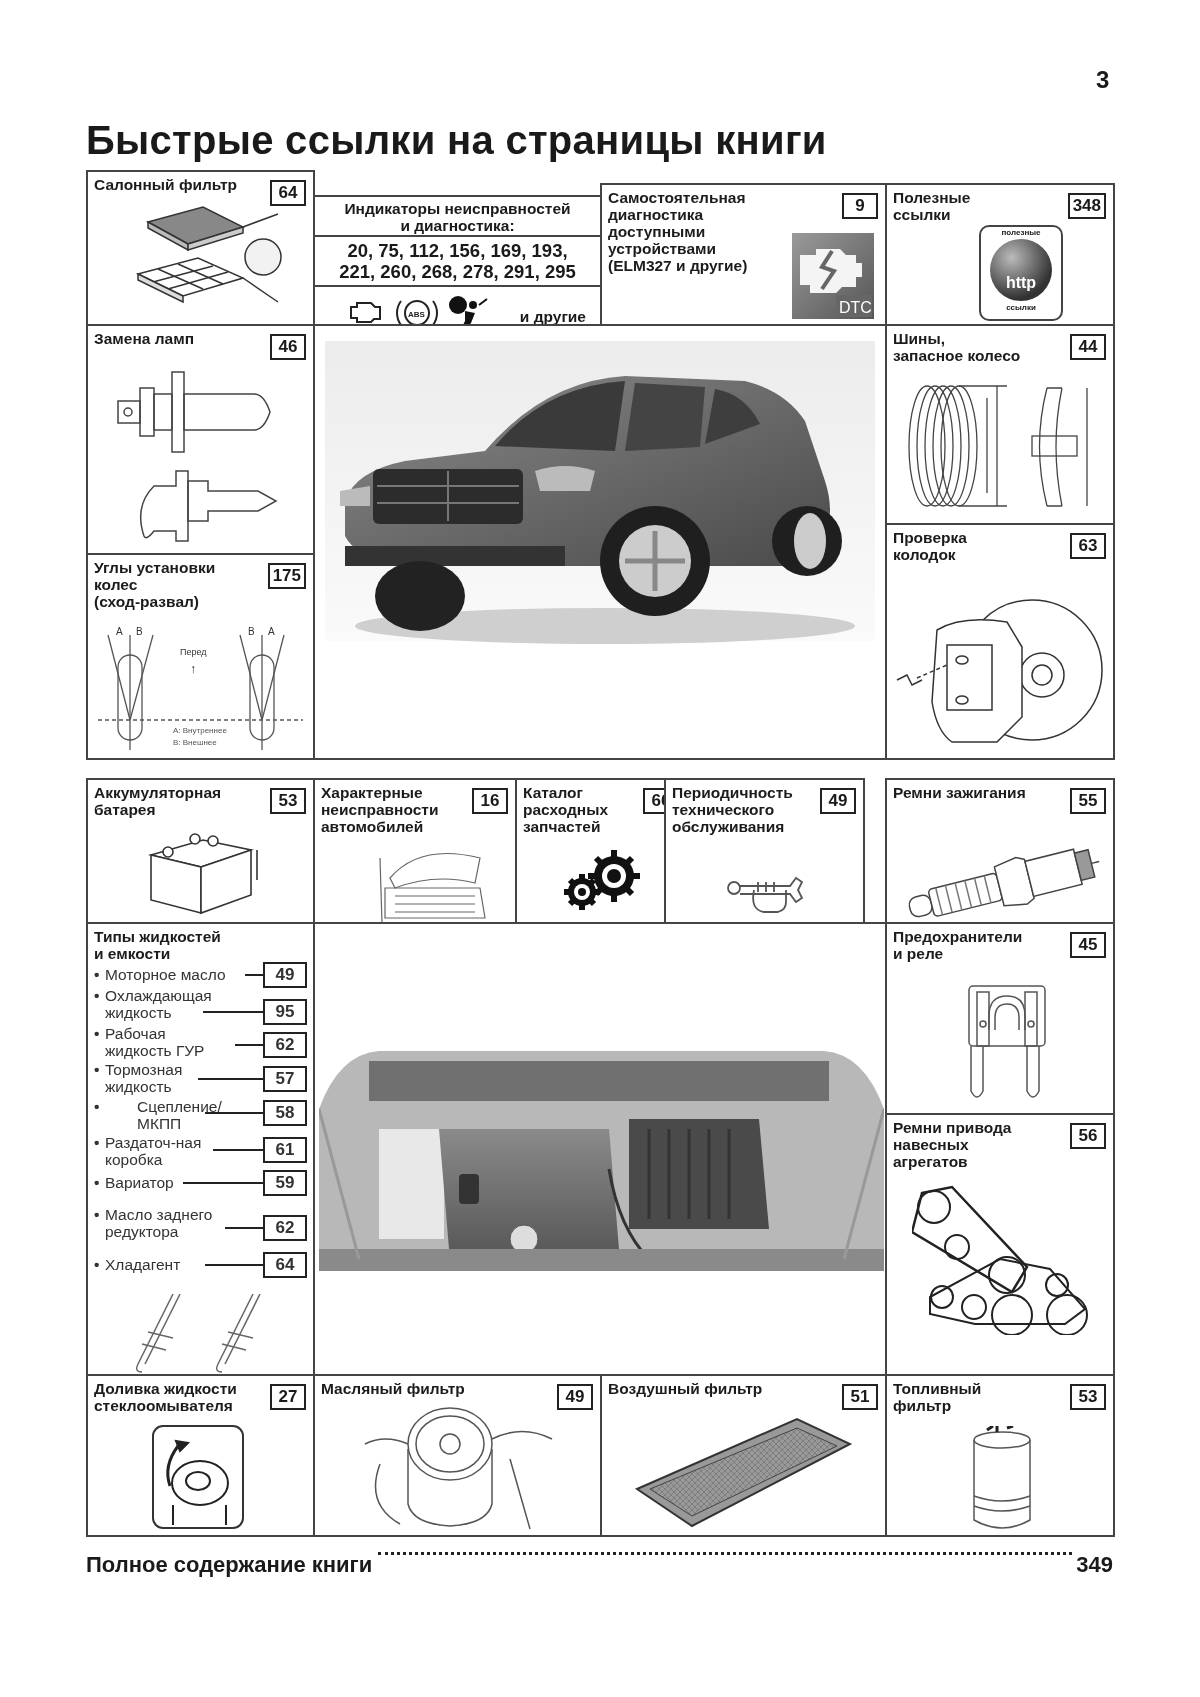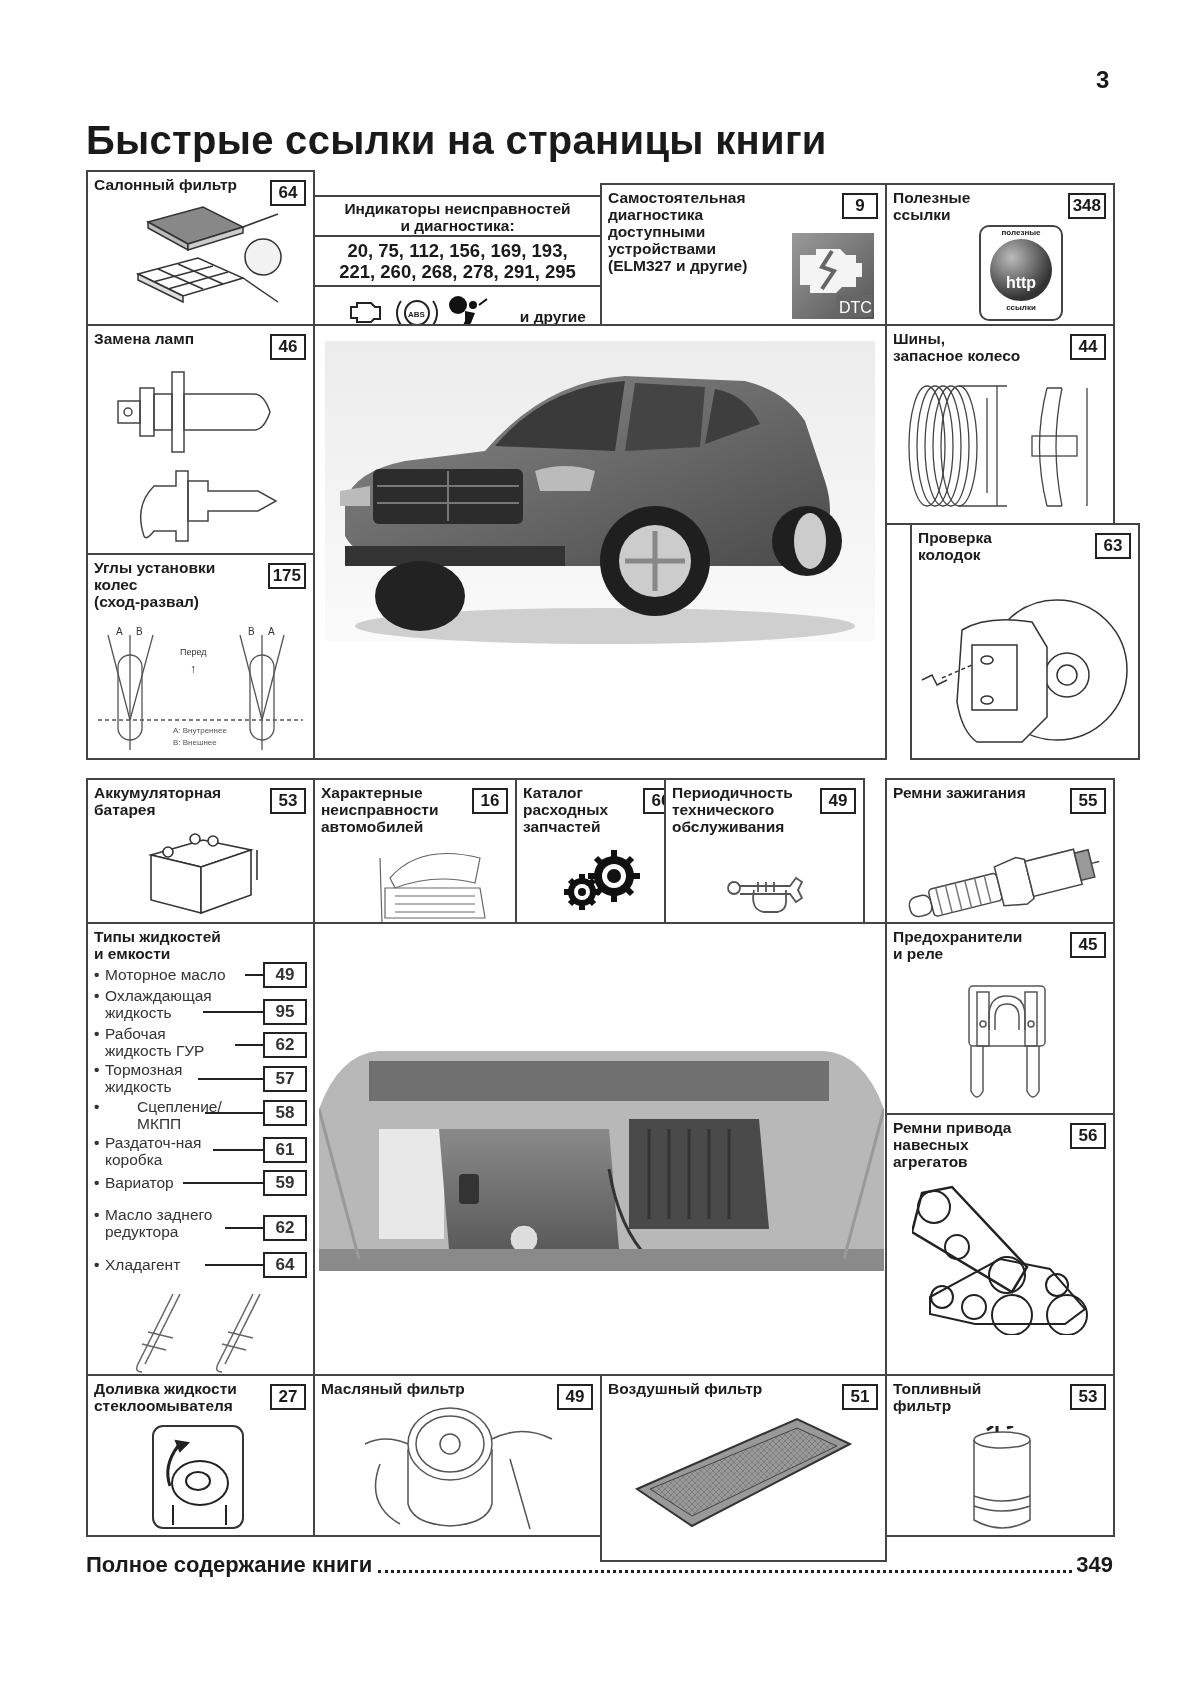--- a/index.html
+++ b/index.html
@@ -18,21 +18,21 @@
   .diag-head { position:absolute; left:0; right:0; top:0; height:40px; border-bottom:2px solid #444; text-align:center; font-size:15.5px; font-weight:bold; line-height:17px; padding-top:3px; }
   .diag-nums { position:absolute; left:0; right:0; top:40px; height:50px; border-bottom:2px solid #444; text-align:center; font-size:18.5px; font-weight:bold; line-height:21px; padding-top:3px; }
   .diag-other { position:absolute; right:14px; bottom:10px; font-size:15.5px; font-weight:bold; }
 
   .fluid-row { position:absolute; left:6px; right:6px; font-size:15.5px; line-height:17px; color:#333; }
   .fluid-row .bullet { position:absolute; left:0; top:0; font-weight:bold; }
   .fluid-row .txt { position:absolute; left:11px; top:0; width:130px; }
   .fluid-row .line { position:absolute; height:2px; background:#222; right:44px; }
   .fluid-row .pgf { position:absolute; right:0; width:44px; height:26px; border:2px solid #222; font-size:17px; font-weight:bold; text-align:center; line-height:22px; background:#fff; cursor:pointer; }
 
-  .toc { left: 86px; top: 1552px; width: 1027px; font-size: 22px; font-weight: bold; display:flex; align-items:flex-end; }
+  .toc { left: 86px; top: 1552px; width: 1027px; font-size: 22px; font-weight: bold; display:flex; align-items:flex-start; }
   .toc .dots { flex:1; border-bottom: 3px dotted #222; margin: 0 4px 5px 6px; }
 </style>
 </head>
 <body>
 
 <div class="abs page-num">3</div>
 <div class="abs page-title">Быстрые ссылки на страницы книги</div>
 
 <div class="cell" style="left:86px;top:170px;width:229px;height:185px;">
   <div class="lbl">Салонный фильтр</div>
@@ -220,21 +220,21 @@
         <line x1="62" y1="128" x2="110" y2="128"></line>
       <line x1="100" y1="8" x2="100" y2="128"></line>
         <line x1="90" y1="20" x2="90" y2="115"></line>
       <path d="M150,10 q-15,58 0,118 M165,10 q-12,58 0,118 M150,10 h15 M150,128 h15"></path>
       <rect x="135" y="58" width="45" height="20"></rect>
       <line x1="190" y1="10" x2="190" y2="128"></line>
     </g>
   </svg>
 </div>
 
-<div class="cell" style="left:885px;top:523px;width:230px;height:237px;margin-left:25px;">
+<div class="cell" style="left:885px;top:523px;width:230px;height:237px;">
   <div class="lbl">
     <div>Проверка</div>
     <div>колодок</div>
   </div>
   <div class="pg">63</div>
   <svg class="ill" style="left:5px;top:65px" width="220" height="165" viewBox="0 0 220 165">
     <g fill="none" stroke="#333" stroke-width="1.5">
       <circle cx="140" cy="80" r="70"></circle>
       <circle cx="150" cy="85" r="22"></circle>
         <circle cx="150" cy="85" r="10"></circle>
@@ -523,21 +523,21 @@
       <ellipse cx="90" cy="40" rx="42" ry="36"></ellipse>
       <ellipse cx="90" cy="40" rx="34" ry="28"></ellipse>
       <circle cx="90" cy="40" r="10"></circle>
       <path d="M48,45 v55 q5,20 42,22 q37,-2 42,-22 v-55"></path>
       <path d="M5,40 q20,-10 43,0 M132,35 q30,-15 60,0"></path>
       <path d="M20,60 q-15,40 20,60 M150,55 l20,70"></path>
     </g>
   </svg>
 </div>
 
-<div class="cell" style="left:600px;top:1374px;width:287px;height:188px;">
+<div class="cell" style="left:600px;top:1374px;width:287px;height:163px;">
   <div class="lbl">Воздушный фильтр</div>
   <div class="pg">51</div>
   <svg class="ill" style="left:30px;top:38px" width="225" height="120" viewBox="0 0 225 120">
     <defs>
       <pattern id="mesh" width="6" height="6" patternUnits="userSpaceOnUse">
         <path d="M0,0 L6,6 M6,0 L0,6" stroke="#777" stroke-width="0.8"></path>
       </pattern>
     </defs>
     <polygon points="5,75 165,5 218,30 60,112" fill="#999" stroke="#333" stroke-width="2"></polygon>
     <polygon points="18,75 165,14 205,32 60,102" fill="url(#mesh)" stroke="#444" stroke-width="1"></polygon>

